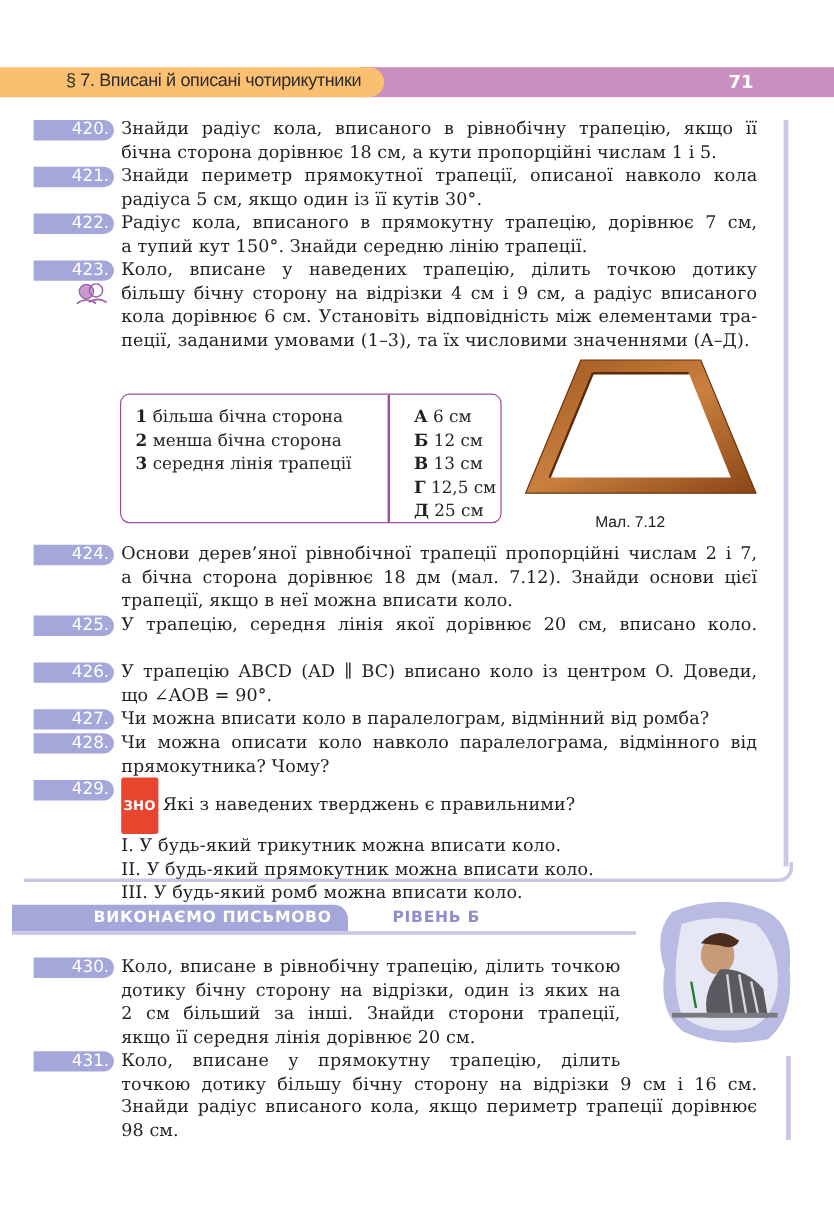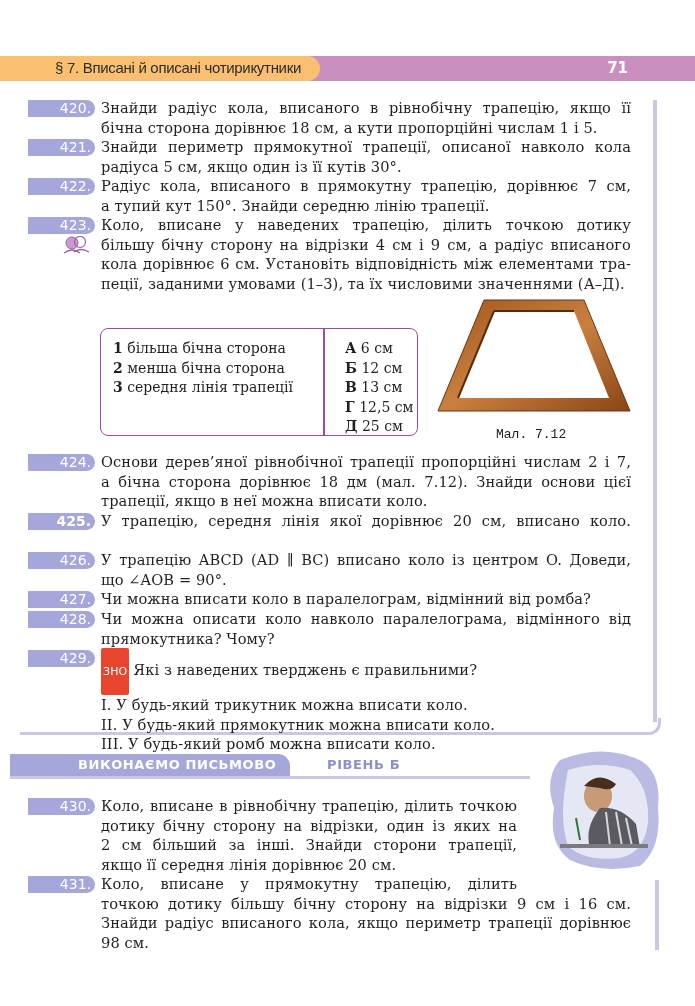--- a/index.html
+++ b/index.html
@@ -17,27 +17,27 @@
     .bottom-curve { position:absolute; left:20px; top:718px; width:638px; height:14px;
       border-bottom:3px solid #c8c8e4; border-right:3px solid #c8c8e4; border-radius:0 0 12px 0; }
     .num { position:absolute; left:28px; width:67px; height:17px; background:#a5a6d9;
       border-radius:0 9px 9px 0; color:#ffffff; font-family:"DejaVu Sans", sans-serif;
       font-size:14px; text-align:right; padding-right:4px; box-sizing:border-box; line-height:17px; }
     .text { position:absolute; left:101px; width:530px; font-size:14.6px; line-height:19.5px;
       text-align:justify; letter-spacing:0.1px; }
     .text .line { display:block; text-align-last:justify; }
     .text .line.last { text-align-last:left; }
     .zno { display:inline-block; background:#e8452e; color:#fff; font-family:"DejaVu Sans", sans-serif;
-      font-weight:normal; font-size:11px; padding:16px 2px; border-radius:2px; line-height:15px; margin-right:4px; }
+      font-weight:bold; font-size:11px; padding:16px 2px; border-radius:2px; line-height:15px; margin-right:4px; }
     .match-box { position:absolute; left:100px; top:328px; width:318px; height:108px;
       border:1.5px solid #a04e9c; border-radius:8px; box-sizing:border-box; }
     .match-divider { position:absolute; left:222px; top:0; width:1.5px; height:100%; background:#a04e9c; }
     .match-left { position:absolute; left:12px; top:10px; font-size:14px; line-height:19.5px; }
     .match-right { position:absolute; left:244px; top:10px; font-size:14px; line-height:19.5px; }
-    .caption { position:absolute; left:496px; top:427px; font-family:Liberation Mono, monospace;
+    .caption { position:absolute; left:496px; top:427px; font-family:Liberation Sans, sans-serif;
       font-size:13px; color:#222; }
     .section-bar { position:absolute; left:10px; top:754px; width:280px; height:22px; background:#a5a6d9;
       border-radius:0 12px 0 0; }
     .section-line { position:absolute; left:10px; top:776px; width:520px; height:3px; background:#c8c8e4; }
     .section-title { position:absolute; left:78px; top:757px; font-family:"DejaVu Sans", sans-serif;
       font-weight:bold; font-size:13px; color:#ffffff; letter-spacing:0.6px; }
     .level { position:absolute; left:327px; top:757px; font-family:"DejaVu Sans", sans-serif;
       font-weight:bold; font-size:13px; color:#8d8fcc; letter-spacing:0.6px; }
     .photo { position:absolute; left:540px; top:748px; width:125px; height:122px; }
     .icon-people { position:absolute; left:62px; top:236px; }
@@ -130,21 +130,21 @@
 <div>
   <div class="num" style="top:454px;">424.</div>
   <div class="text" style="top:452px;">
     <span class="line">Основи дерев’яної рівнобічної трапеції пропорційні числам 2 і 7,</span>
     <span class="line">а бічна сторона дорівнює 18 дм (мал. 7.12). Знайди основи цієї</span>
     <span class="line last">трапеції, якщо в неї можна вписати коло.</span>
   </div>
 </div>
 
 <div>
-  <div class="num" style="top:513px;font-weight:bold;">425.</div>
+  <div class="num" style="top:513px;">425.</div>
   <div class="text" style="top:511px;">
     <span class="line">У трапецію, середня лінія якої дорівнює 20 см, вписано коло.</span>
   </div>
 </div>
 
 <div>
   <div class="num" style="top:552px;">426.</div>
   <div class="text" style="top:550px;">
     <span class="line">У трапецію ABCD (AD ∥ BC) вписано коло із центром O. Доведи,</span>
     <span class="line last">що ∠AOB = 90°.</span>

